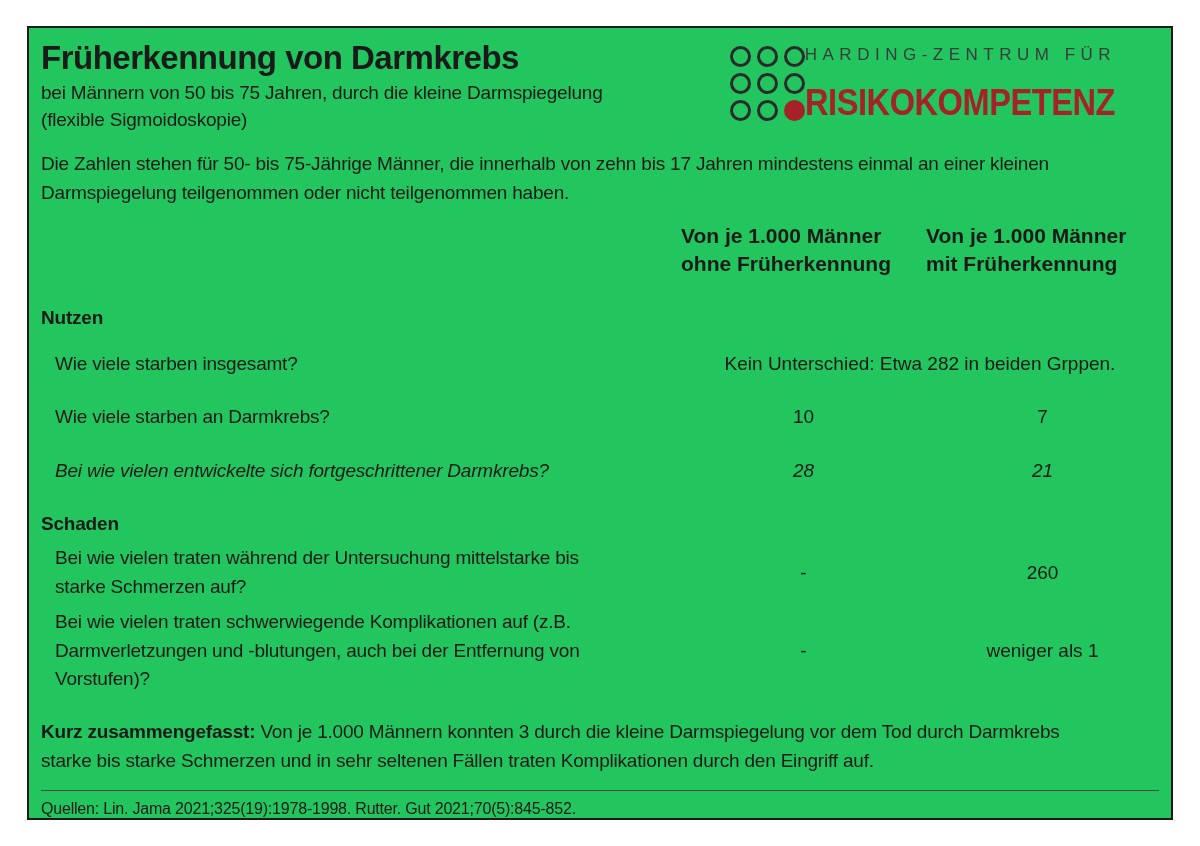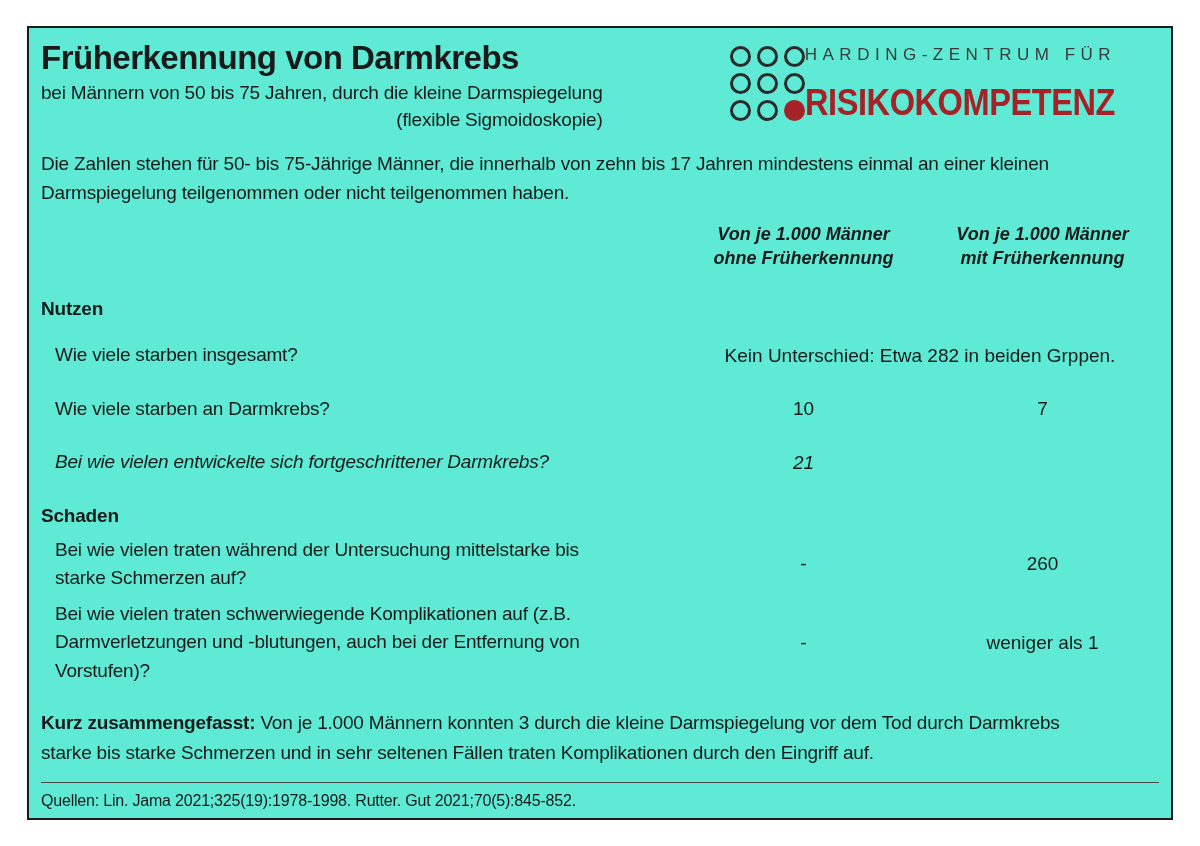--- a/index.html
+++ b/index.html
@@ -6,32 +6,32 @@
   html, body { background: #ffffff; }
   body {
     width: 1200px; height: 846px; position: relative;
     font-family: "Liberation Sans", sans-serif;
     color: #1a1a1a;
   }
   .factbox {
     position: absolute; left: 27px; top: 26px;
     width: 1146px; height: 794px;
     border: 2px solid #1a1a1a;
-    background: #5eead4;
+    background: #22c55e;
     padding: 9px 12px 8px 12px;
     overflow: hidden;
   }
   
   .header-row { display: flex; justify-content: space-between; align-items: flex-start; }
   .title-block { max-width: 680px; }
   .main-title {
     font-size: 33px; font-weight: bold; letter-spacing: -0.5px;
     line-height: 1.15; margin-top: 2px;
   }
-  .subtitle { font-size: 19px; line-height: 1.4; letter-spacing: -0.2px; margin-top: 3px; text-align: right; }
+  .subtitle { font-size: 19px; line-height: 1.4; letter-spacing: -0.2px; margin-top: 3px; }
   .subtitle div { display: block; }
   
   .logo { display: flex; align-items: flex-start; gap: 0; margin-top: 6px; margin-right: 2px; }
   .dot-grid {
     display: grid; grid-template-columns: repeat(3, 21px);
     grid-auto-rows: 21px; gap: 6px; margin-top: 3px;
   }
   .dot { width: 21px; height: 21px; border-radius: 50%; border: 3px solid #2b2b2b; background: transparent; }
   .dot.filled { background: #a52228; border-color: #a52228; }
   .logo-text { display: flex; flex-direction: column; justify-content: space-between; height: 78px; }
@@ -44,21 +44,21 @@
     letter-spacing: -0.5px; white-space: nowrap;
     transform: scaleX(0.88); transform-origin: left center;
     line-height: 1;
   }
   
   .intro { margin-top: 17px; font-size: 19px; line-height: 1.52; letter-spacing: -0.2px; }
   
   .fact-table { margin-top: 14px; }
   .t-row { display: grid; grid-template-columns: 640px 245px 233px; align-items: center; }
   .t-head { align-items: end; }
-  .col-head { font-weight: bold; font-size: 18px; text-align: center; line-height: 1.35; font-style: italic; }
+  .col-head { font-weight: bold; font-size: 21px; text-align: left; line-height: 1.35; }
   .section-label { font-weight: bold; font-size: 19px; letter-spacing: -0.2px; }
   .benefit-label { margin-top: 28px; }
   .harm-label { margin-top: 28px; }
   .question { font-size: 19px; letter-spacing: -0.2px; line-height: 1.5; padding-left: 14px; }
   .value { font-size: 19px; text-align: center; }
   .merged-value { grid-column: 2 / 4; font-size: 19px; text-align: center; }
   .r1 { margin-top: 21px; }
   .r2 { margin-top: 25px; }
   .r3 { margin-top: 25px; font-style: italic; }
   .r4 { margin-top: 9px; }
@@ -129,20 +129,21 @@
     </div>
 
     <div class="t-row r2">
       <div class="question">Wie viele starben an Darmkrebs?</div>
       <div class="value">10</div>
       <div class="value">7</div>
     </div>
 
     <div class="t-row r3">
       <div class="question">Bei wie vielen entwickelte sich fortgeschrittener Darmkrebs?</div>
+      <div class="value">28</div>
       <div class="value">21</div>
     </div>
 
     <div class="section-label harm-label">Schaden</div>
 
     <div class="t-row r4">
       <div class="question">
         <div>Bei wie vielen traten während der Untersuchung mittelstarke bis</div>
         <div>starke Schmerzen auf?</div>
       </div>

